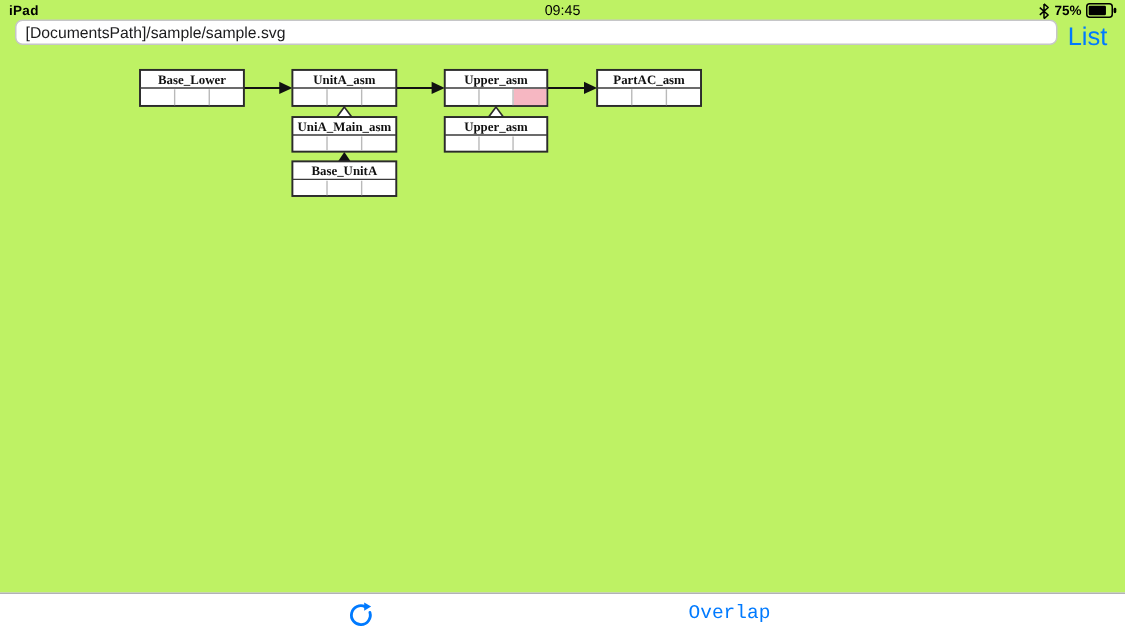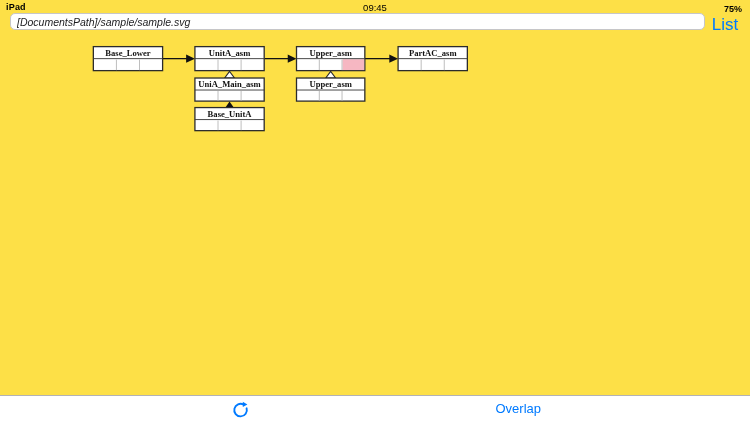--- a/index.html
+++ b/index.html
@@ -1,35 +1,35 @@
 <!DOCTYPE html>
 <html><head>
 <meta charset="utf-8">
 <style>
   html,body{margin:0;padding:0;}
   body{
     width:750px;height:422px;overflow:hidden;background:#fff;position:relative;
     font-family:"Liberation Sans",sans-serif;color:#000;
     -webkit-font-smoothing:antialiased;
   }
-  .screen{position:absolute;inset:0;background:#fde047;padding-left:20px;}
+  .screen{position:absolute;inset:0;background:#bef264;padding-left:20px;}
 
   
   .status-bar{position:absolute;top:0;left:0;right:0;height:14px;}
   .sb-device{position:absolute;left:6px;top:2px;font-size:9px;font-weight:600;letter-spacing:.2px;}
   .sb-time{position:absolute;left:0;right:0;top:1.5px;text-align:center;font-size:9.5px;font-weight:400;}
-  .sb-right{position:absolute;right:5px;top:1px;height:12px;display:flex;gap:3px;flex-direction:column;}
+  .sb-right{position:absolute;right:5px;top:1px;height:12px;display:flex;align-items:center;gap:3px;}
   .sb-batt-label{font-size:9px;font-weight:600;}
 
   
   .path-field{
     position:absolute;left:10px;top:13px;width:695px;height:17px;box-sizing:border-box;
     border:1px solid #c6c6c8;border-radius:5px;background:#fff;
     font-family:"Liberation Sans",sans-serif;font-size:10.5px;color:#1c1c1e;
-    padding:0 6px;outline:none;font-style:italic;
+    padding:0 6px;outline:none;
   }
   .list-link{
     position:absolute;right:7px;top:15px;width:36px;text-align:center;
     color:#007aff;font-size:17px;cursor:pointer;
   }
 
   
   .diagram{position:absolute;left:0;top:30px;}
   .nbox{fill:#ffffff;stroke:#2b2b2b;stroke-width:1.4;}
   .sep{stroke:#3a3a3a;stroke-width:1;}
@@ -42,22 +42,22 @@
   .ehead-filled{fill:#111;stroke:none;}
   .ehead-hollow{fill:#ffffff;stroke:#2b2b2b;stroke-width:1.2;}
 
   
   .bottom-toolbar{
     position:absolute;left:0;right:0;bottom:0;height:26px;
     background:#fff;border-top:1px solid #b2b2b6;
   }
   .refresh-btn{position:absolute;left:231px;top:4px;width:19px;height:19px;cursor:pointer;}
   .overlap-btn{
-    position:absolute;left:471px;top:5px;width:70px;text-align:right;
-    color:#007aff;font-size:13px;cursor:pointer;
+    position:absolute;left:459px;top:5px;width:70px;text-align:left;
+    color:#007aff;font-size:13px;cursor:pointer;font-family:Liberation Mono, monospace;
   }
 </style>
 </head>
 <body>
 
 <div class="screen">
 
   <div class="status-bar">
     <span class="sb-device">iPad</span>
     <span class="sb-time">09:45</span>

